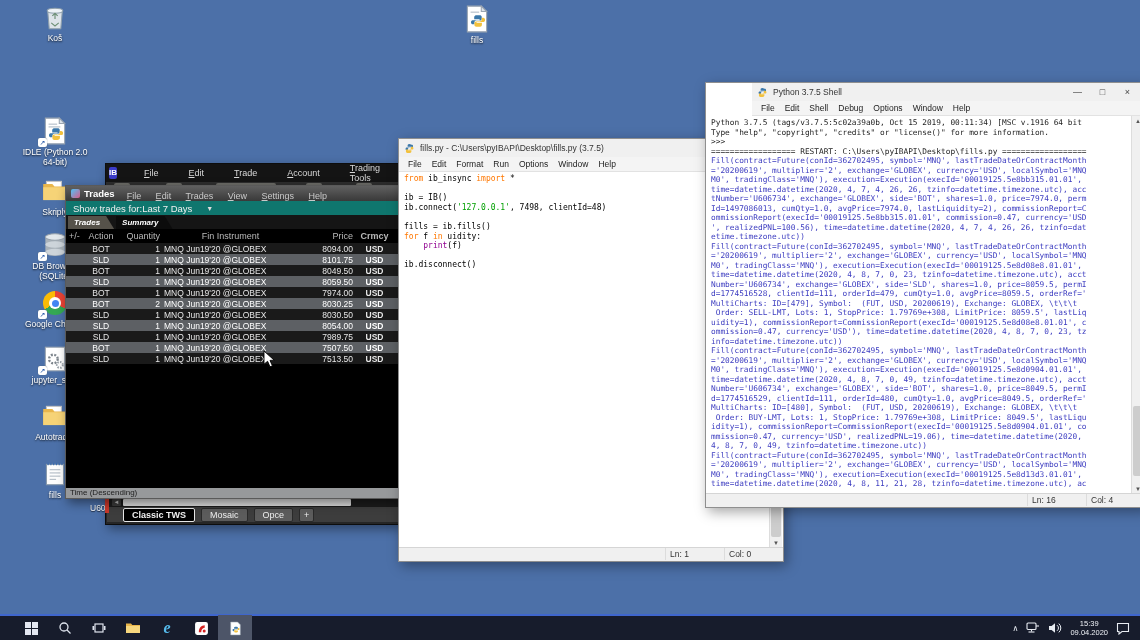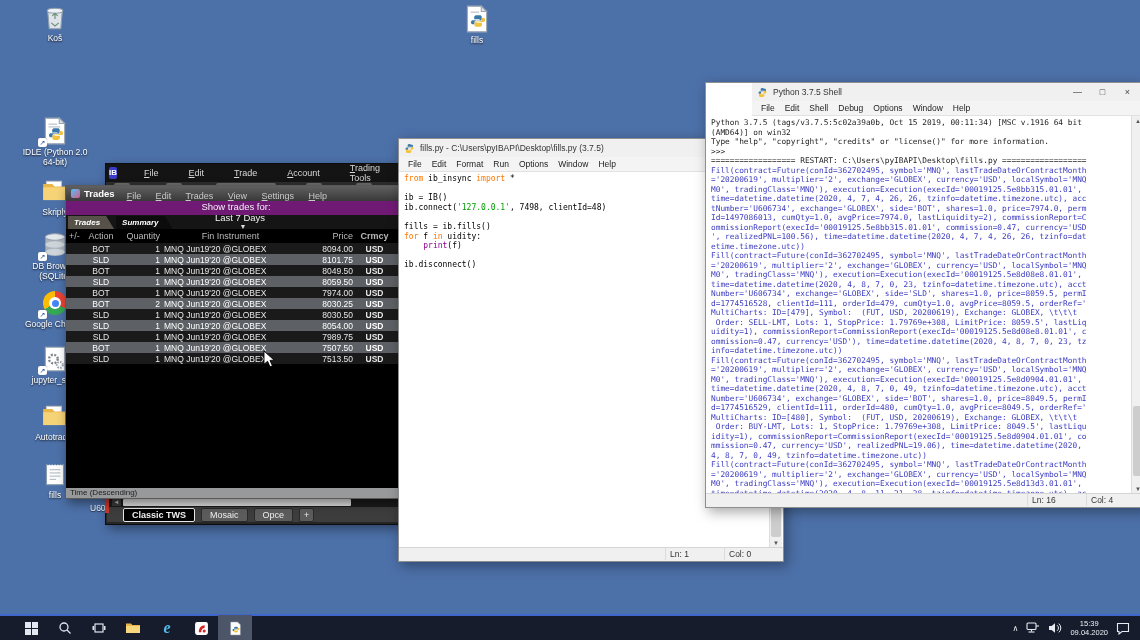--- a/index.html
+++ b/index.html
@@ -40,22 +40,22 @@
   .wtab.plus{padding:1px 4px;}
   .red-sliver{position:absolute;left:105px;top:496px;width:4px;height:17px;background:#c8372a;z-index:3;}
 
   
   .trades{position:absolute;left:65px;top:185px;width:333px;height:312px;z-index:3;background:#000;
           border:1px solid #5a5a5a;box-shadow:3px 4px 10px rgba(0,0,0,.45);overflow:hidden;}
   .tr-title{height:15px;background:linear-gradient(#606060,#393939);display:flex;align-items:center;padding:0 5px;}
   .tr-ico{width:9px;height:9px;background:linear-gradient(135deg,#4fc3f7,#d85c8a);border-radius:2px;margin-right:4px;}
   .tr-name{color:#fff;font-weight:bold;font-size:9.5px;margin-right:12px;}
   .tr-menu .mi{color:#c9c9c9;font-size:9px;margin-right:10px;display:inline-block;}
-  .tr-filter{height:14px;background:#701a75;display:flex;align-items:center;color:#f0f0f0;font-size:9.5px;padding-left:7px;flex-direction:column;}
-  .tr-filter .val{margin-left:8px;}
+  .tr-filter{height:14px;background:#0f766e;display:flex;align-items:center;color:#f0f0f0;font-size:9.5px;padding-left:7px;}
+  .tr-filter .val{}
   .tr-filter .arr{margin-left:14px;font-size:7px;color:#ddd;}
   .tr-tabs{height:14px;background:#151515;display:flex;align-items:flex-end;padding-left:2px;gap:2px;}
   .tab{font-size:8px;font-weight:bold;font-style:italic;color:#fff;padding:2px 14px 2px 6px;
        clip-path:polygon(0 100%,0 0,calc(100% - 8px) 0,100% 100%);}
   .tab-trades{background:#56524a;}
   .tab-summary{background:#0c0c0c;}
   .thead{height:14px;display:flex;align-items:center;background:#000;color:#b9b9b9;font-size:9px;}
   .trow{height:11px;display:flex;align-items:center;font-size:8.5px;color:#e6e6e6;background:#1a1a1a;}
   .trow.alt{background:#5d6064;color:#fff;}
   .tc-pm{width:17px;padding-left:3px;box-sizing:border-box;}
@@ -432,21 +432,20 @@
       <span class="mi">File</span>
       <span class="mi">Edit</span>
       <span class="mi">Shell</span>
       <span class="mi">Debug</span>
       <span class="mi">Options</span>
       <span class="mi">Window</span>
       <span class="mi">Help</span>
     </div>
     <div class="txtarea">
         <div class="sl s-con">Python 3.7.5 (tags/v3.7.5:5c02a39a0b, Oct 15 2019, 00:11:34) [MSC v.1916 64 bit</div>
-        <div class="sl s-con">(AMD64)] on win32</div>
         <div class="sl s-con">Type "help", "copyright", "credits" or "license()" for more information.</div>
         <div class="sl s-con">&gt;&gt;&gt; </div>
         <div class="sl s-con">================== RESTART: C:\Users\pyIBAPI\Desktop\fills.py ==================</div>
         <div class="sl s-out">Fill(contract=Future(conId=362702495, symbol='MNQ', lastTradeDateOrContractMonth</div>
         <div class="sl s-out">='20200619', multiplier='2', exchange='GLOBEX', currency='USD', localSymbol='MNQ</div>
         <div class="sl s-out">M0', tradingClass='MNQ'), execution=Execution(execId='00019125.5e8bb315.01.01',</div>
         <div class="sl s-out">time=datetime.datetime(2020, 4, 7, 4, 26, 26, tzinfo=datetime.timezone.utc), acc</div>
         <div class="sl s-out">tNumber='U606734', exchange='GLOBEX', side='BOT', shares=1.0, price=7974.0, perm</div>
         <div class="sl s-out">Id=1497086013, cumQty=1.0, avgPrice=7974.0, lastLiquidity=2), commissionReport=C</div>
         <div class="sl s-out">ommissionReport(execId='00019125.5e8bb315.01.01', commission=0.47, currency='USD</div>

